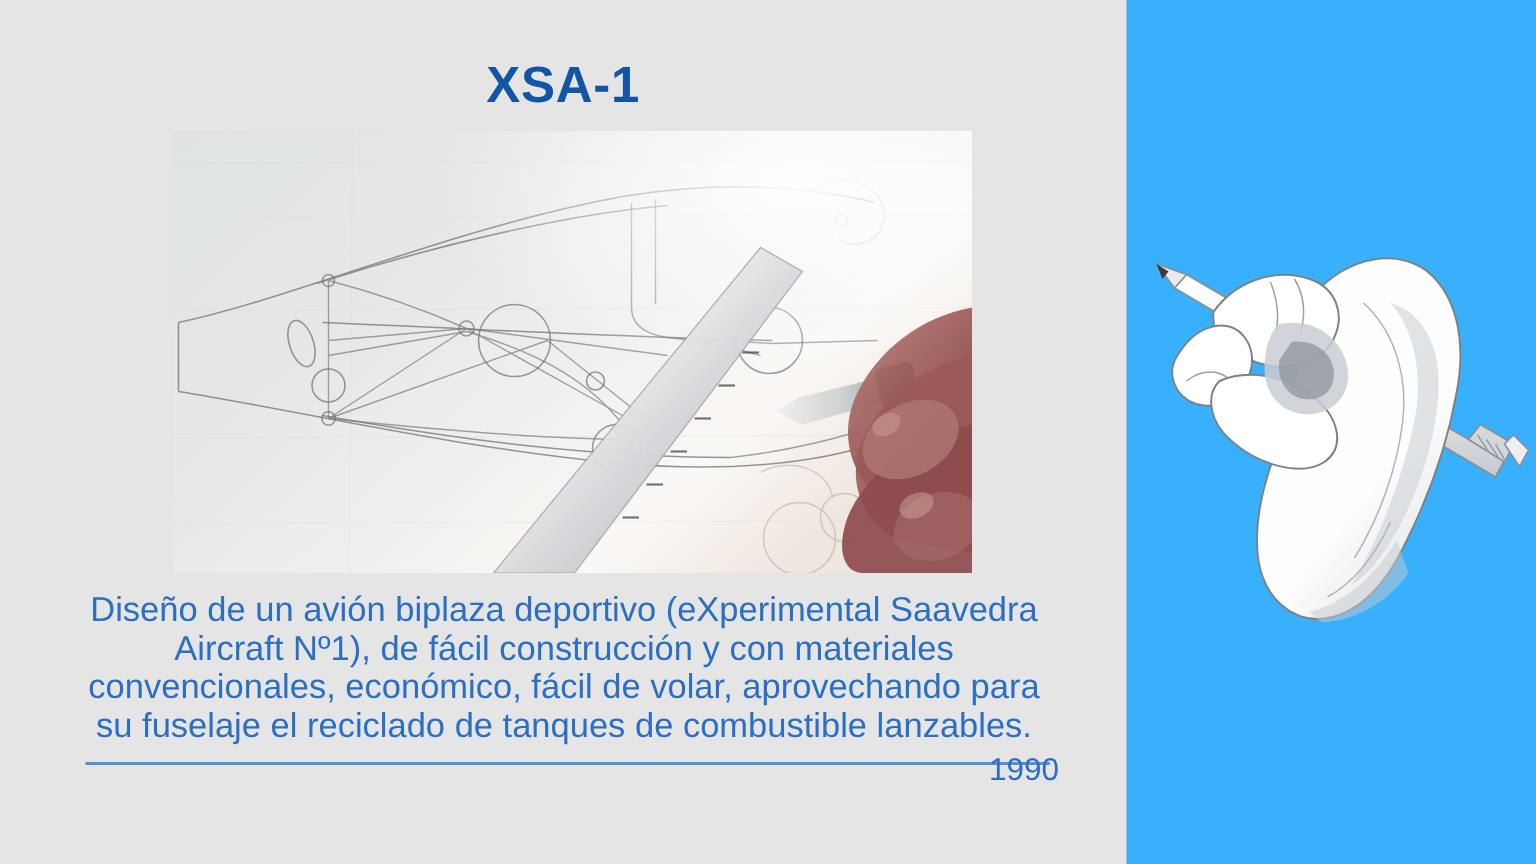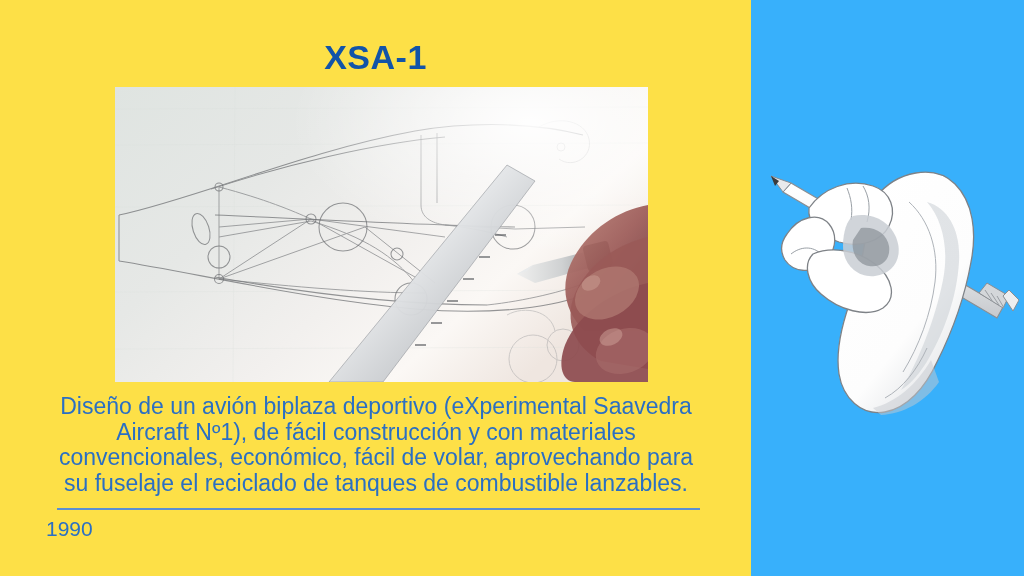--- a/index.html
+++ b/index.html
@@ -11,21 +11,21 @@
     width: 1024px;
     height: 576px;
     overflow: hidden;
     font-family: "Liberation Sans", sans-serif;
     position: relative;
   }
 
   #slide {
     position: absolute;
     inset: 0;
-    background: #fde047;
+    background: #e5e5e5;
   }
 
   
   .accent-panel {
     position: absolute;
     left: 751px;
     top: 0;
     width: 273px;
     height: 576px;
     background: #38b0fb;
@@ -92,23 +92,23 @@
     left: 57px;
     top: 508px;
     width: 643px;
     height: 2px;
     background: #5b8fd4;
   }
 
   .year {
     position: absolute;
     left: 46px;
-    top: 515px;
+    top: 500px;
     width: 660px;
-    text-align: left;
+    text-align: right;
     font-size: 21px;
     line-height: 28px;
     color: #2a6fc4;
   }
 </style>
 </head>
 <body>
 
 <div id="slide">
 

